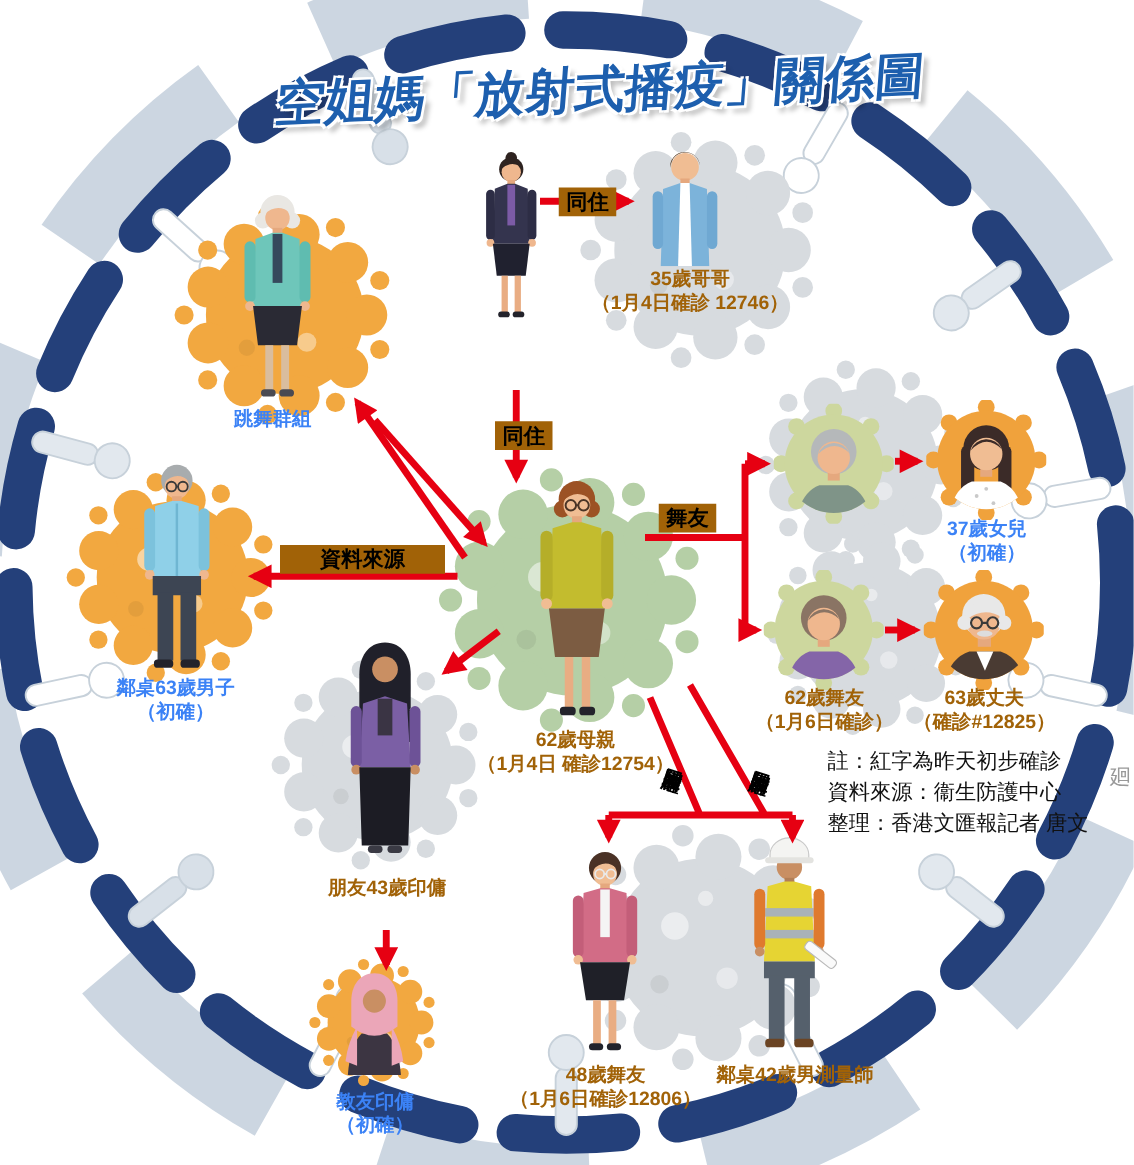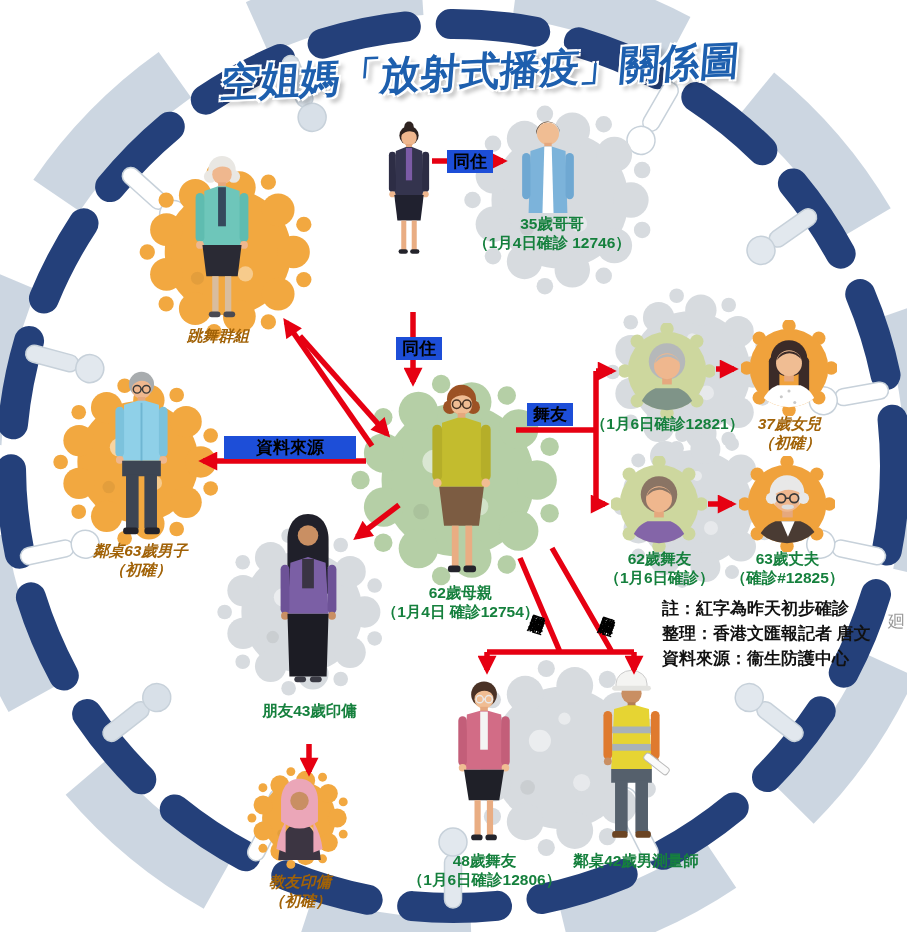--- a/index.html
+++ b/index.html
@@ -7,40 +7,40 @@
     position:relative;width:907px;height:932px;overflow:hidden;background:#ffffff;
     font-family:"Liberation Sans","DejaVu Sans",sans-serif;
   }
   svg.layer{position:absolute;left:0;top:0;width:907px;height:932px;}
   #bg{z-index:0;}
   .fig{position:absolute;z-index:2;}
   .fig svg{display:block;width:100%;height:100%;}
   #arrows{z-index:3;pointer-events:none;}
   .nlabel{
     position:absolute;z-index:4;text-align:center;font-weight:700;
-    font-size:15.5px;line-height:19px;color:#15803d;
+    font-size:15.5px;line-height:19px;color:#a16207;
   }
-  .nlabel.red{color:#a16207;font-style:italic;}
+  .nlabel.red{color:#3b82f6;}
   .elabel{
     position:absolute;z-index:4;font-weight:700;font-size:17px;color:#000;
-    background:#1d4ed8;padding:0 2px;text-align:center;
+    background:#a16207;padding:0 2px;text-align:center;
   }
   .elabel.vert{
     writing-mode:vertical-rl;background:transparent;font-size:15px;
     transform:rotate(18deg);letter-spacing:1px;
   }
   .title{
     position:absolute;z-index:5;left:200px;top:44px;width:560px;text-align:center;
     font-size:40px;font-weight:900;color:#1d5fae;letter-spacing:0px;
     transform:rotate(-2.5deg) skewX(-7deg);
     text-shadow:-2px -2px 0 #fff,2px -2px 0 #fff,-2px 2px 0 #fff,2px 2px 0 #fff,5px 5px 4px rgba(0,0,0,.28);
     white-space:nowrap;
   }
   .notes{position:absolute;z-index:4;left:662px;top:596px;width:230px;
-    font-size:17px;font-weight:700;color:#111;line-height:25px;}
+    font-size:17px;font-weight:400;color:#111;line-height:25px;}
   .edgechar{position:absolute;z-index:4;left:888px;top:610px;font-size:17px;color:#999;}
 </style>
 </head>
 <body>
 
 <div class="stage">
 
   <svg id="bg" class="layer">
     <defs>
       <symbol id="blob" viewBox="-110 -110 220 220">
@@ -484,21 +484,20 @@
   </div>
   <div class="nlabel red" style="left:48px;top:541px;width:185px">
     <div>鄰桌63歲男子</div>
     <div>（初確）</div>
   </div>
   <div class="nlabel" style="left:358px;top:583px;width:205px">
     <div>62歲母親</div>
     <div>（1月4日 確診12754）</div>
   </div>
   <div class="nlabel" style="left:570px;top:414px;width:195px">
-    <div>（1月6日確診12821）</div>
   </div>
   <div class="nlabel red" style="left:727px;top:414px;width:125px">
     <div>37歲女兒</div>
     <div>（初確）</div>
   </div>
   <div class="nlabel" style="left:572px;top:549px;width:175px">
     <div>62歲舞友</div>
     <div>（1月6日確診）</div>
   </div>
   <div class="nlabel" style="left:700px;top:549px;width:175px">
@@ -515,19 +514,19 @@
   <div class="nlabel" style="left:387px;top:851px;width:195px">
     <div>48歲舞友</div>
     <div>（1月6日確診12806）</div>
   </div>
   <div class="nlabel" style="left:536px;top:851px;width:200px">
     <div>鄰桌42歲男測量師</div>
   </div>
 
   <div class="notes">
     <div>註：紅字為昨天初步確診</div>
+    <div>資料來源：衞生防護中心</div>
     <div>整理：香港文匯報記者 唐文</div>
-    <div>資料來源：衞生防護中心</div>
   </div>
 
   <div class="edgechar">廻</div>
 
 </div>
 
 </body></html>

